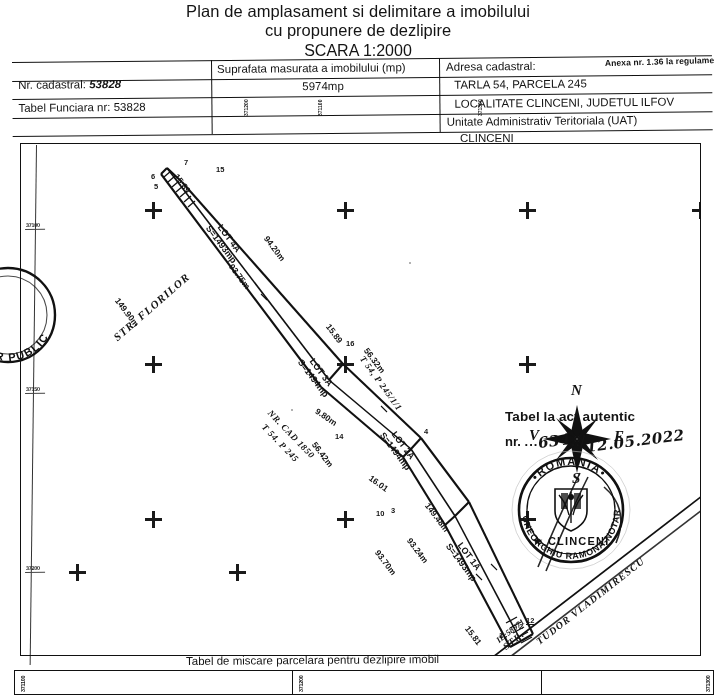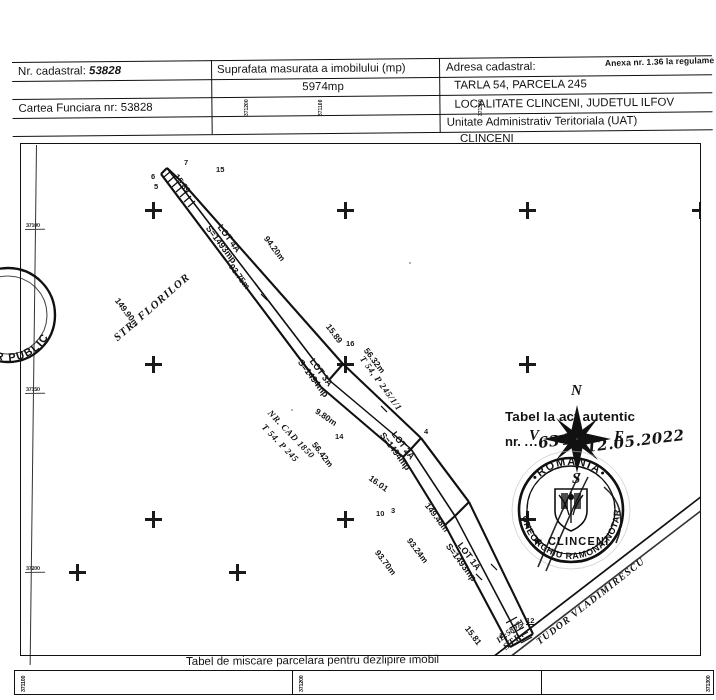--- a/index.html
+++ b/index.html
@@ -239,40 +239,43 @@
     font-style: italic;
     font-weight: bold;
     font-size: 8.5px;
   }
   .faintdot { position: absolute; width: 2px; height: 2px; background: #999; border-radius: 50%; }
 </style>
 </head>
 <body>
 
 <div id="title-block">
+  <div id="title-line1">Plan de amplasament si delimitare a imobilului</div>
+  <div id="title-line2">cu propunere de dezlipire</div>
+  <div id="title-scale">SCARA 1:2000</div>
 </div>
 <div id="anexa-reg">Anexa nr. 1.36 la regulame</div>
 
 <div id="header-table">
 
   <div class="hdr-line" style="left:0; top:0; width:700px;"></div>
   <div class="hdr-line" style="left:0; top:19px; width:700px;"></div>
   <div class="hdr-line" style="left:0; top:37px; width:700px;"></div>
   <div class="hdr-line" style="left:0; top:56px; width:700px;"></div>
   <div class="hdr-line" style="left:0; top:74px; width:700px;"></div>
 
   <div class="hdr-vline" style="left:199px; top:0; height:74px;"></div>
   <div class="hdr-vline" style="left:427px; top:0; height:74px;"></div>
 
-  <div class="hdr-cell" style="left:6px; top:3px;">
+  <div class="hdr-cell" style="left:6px; top:17px;">
     <span>Nr. cadastral:</span>
     <span class="ital">53828</span>
   </div>
   <div class="hdr-cell" style="left:6px; top:40px;">
-    <span>Cartea Funciara nr:</span>
+    <span>Tabel Funciara nr:</span>
     <span>53828</span>
   </div>
 
   <div class="hdr-cell" style="left:205px; top:3px;">Suprafata masurata a imobilului (mp)</div>
   <div class="hdr-cell" style="left:290px; top:21px;">5974mp</div>
 
   <div class="hdr-cell" style="left:434px; top:3px;">Adresa cadastral:</div>
   <div class="hdr-cell" style="left:442px; top:21px;">TARLA 54, PARCELA 245</div>
   <div class="hdr-cell" style="left:442px; top:40px;">LOCALITATE  CLINCENI, JUDETUL ILFOV</div>
   <div class="hdr-cell" style="left:434px; top:58px;">Unitate Administrativ Teritoriala    (UAT)</div>

